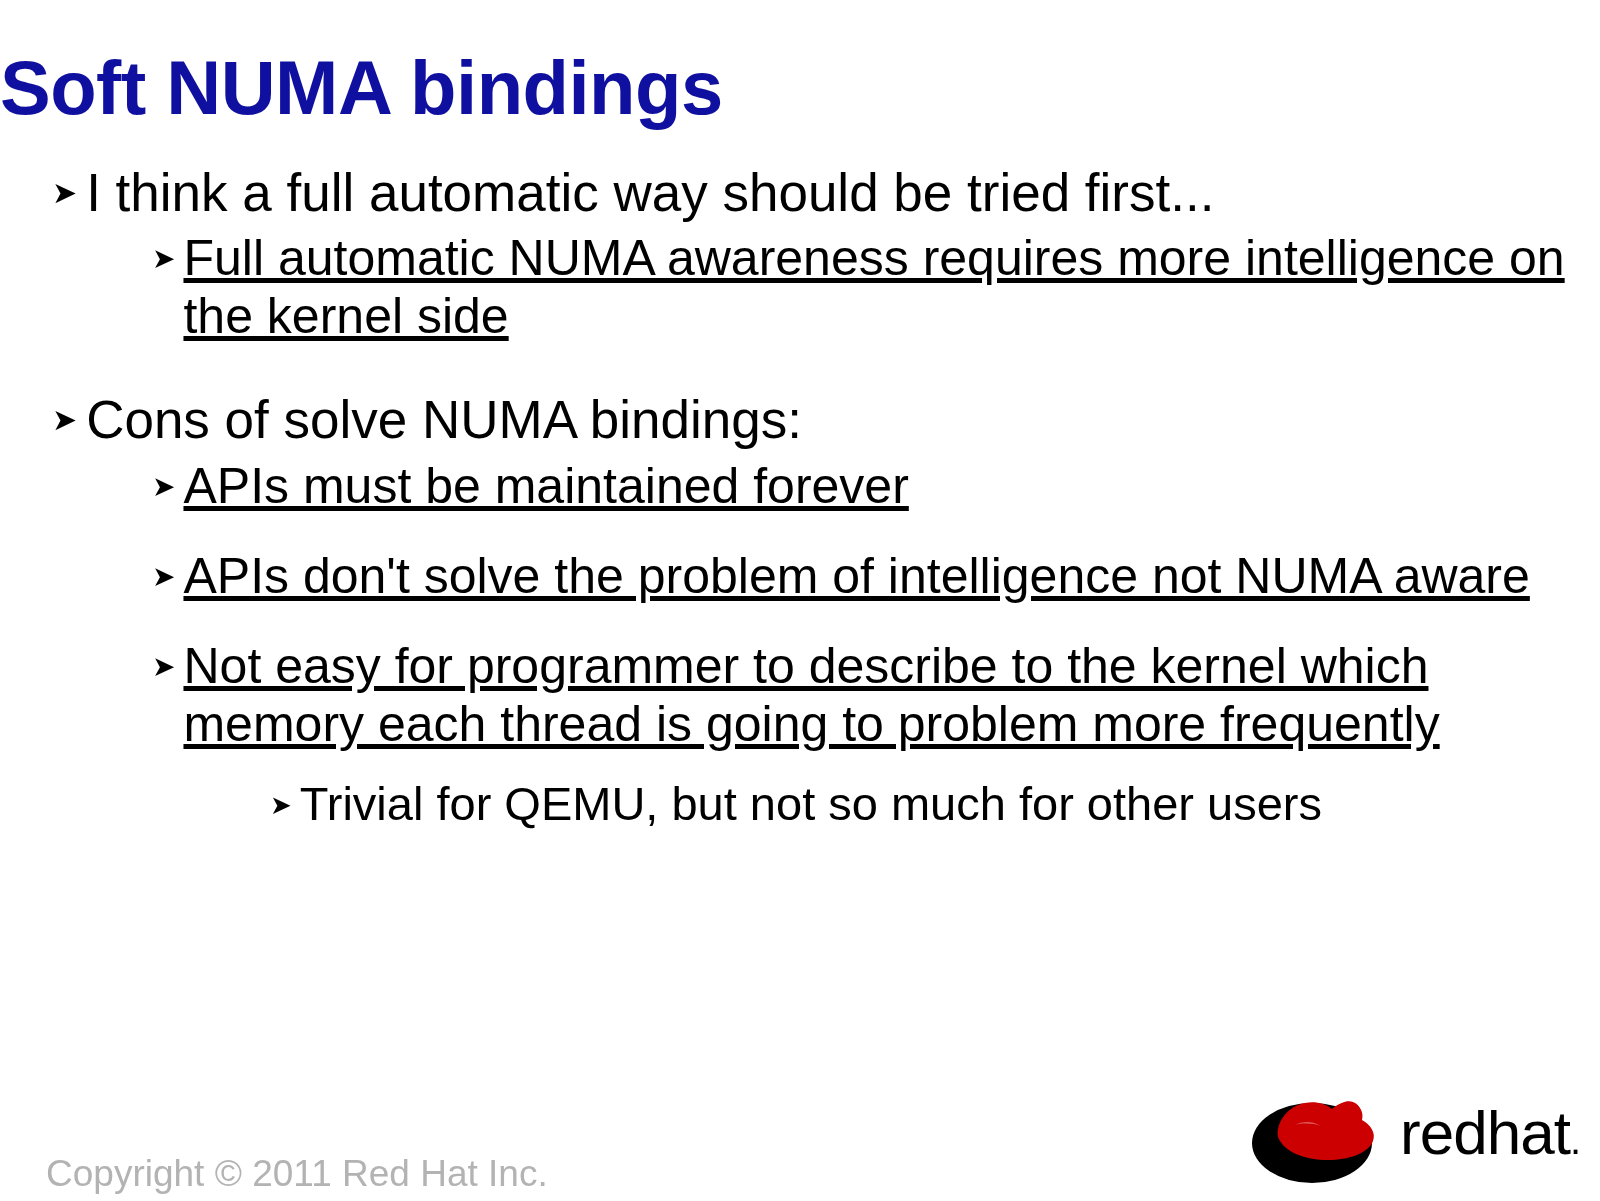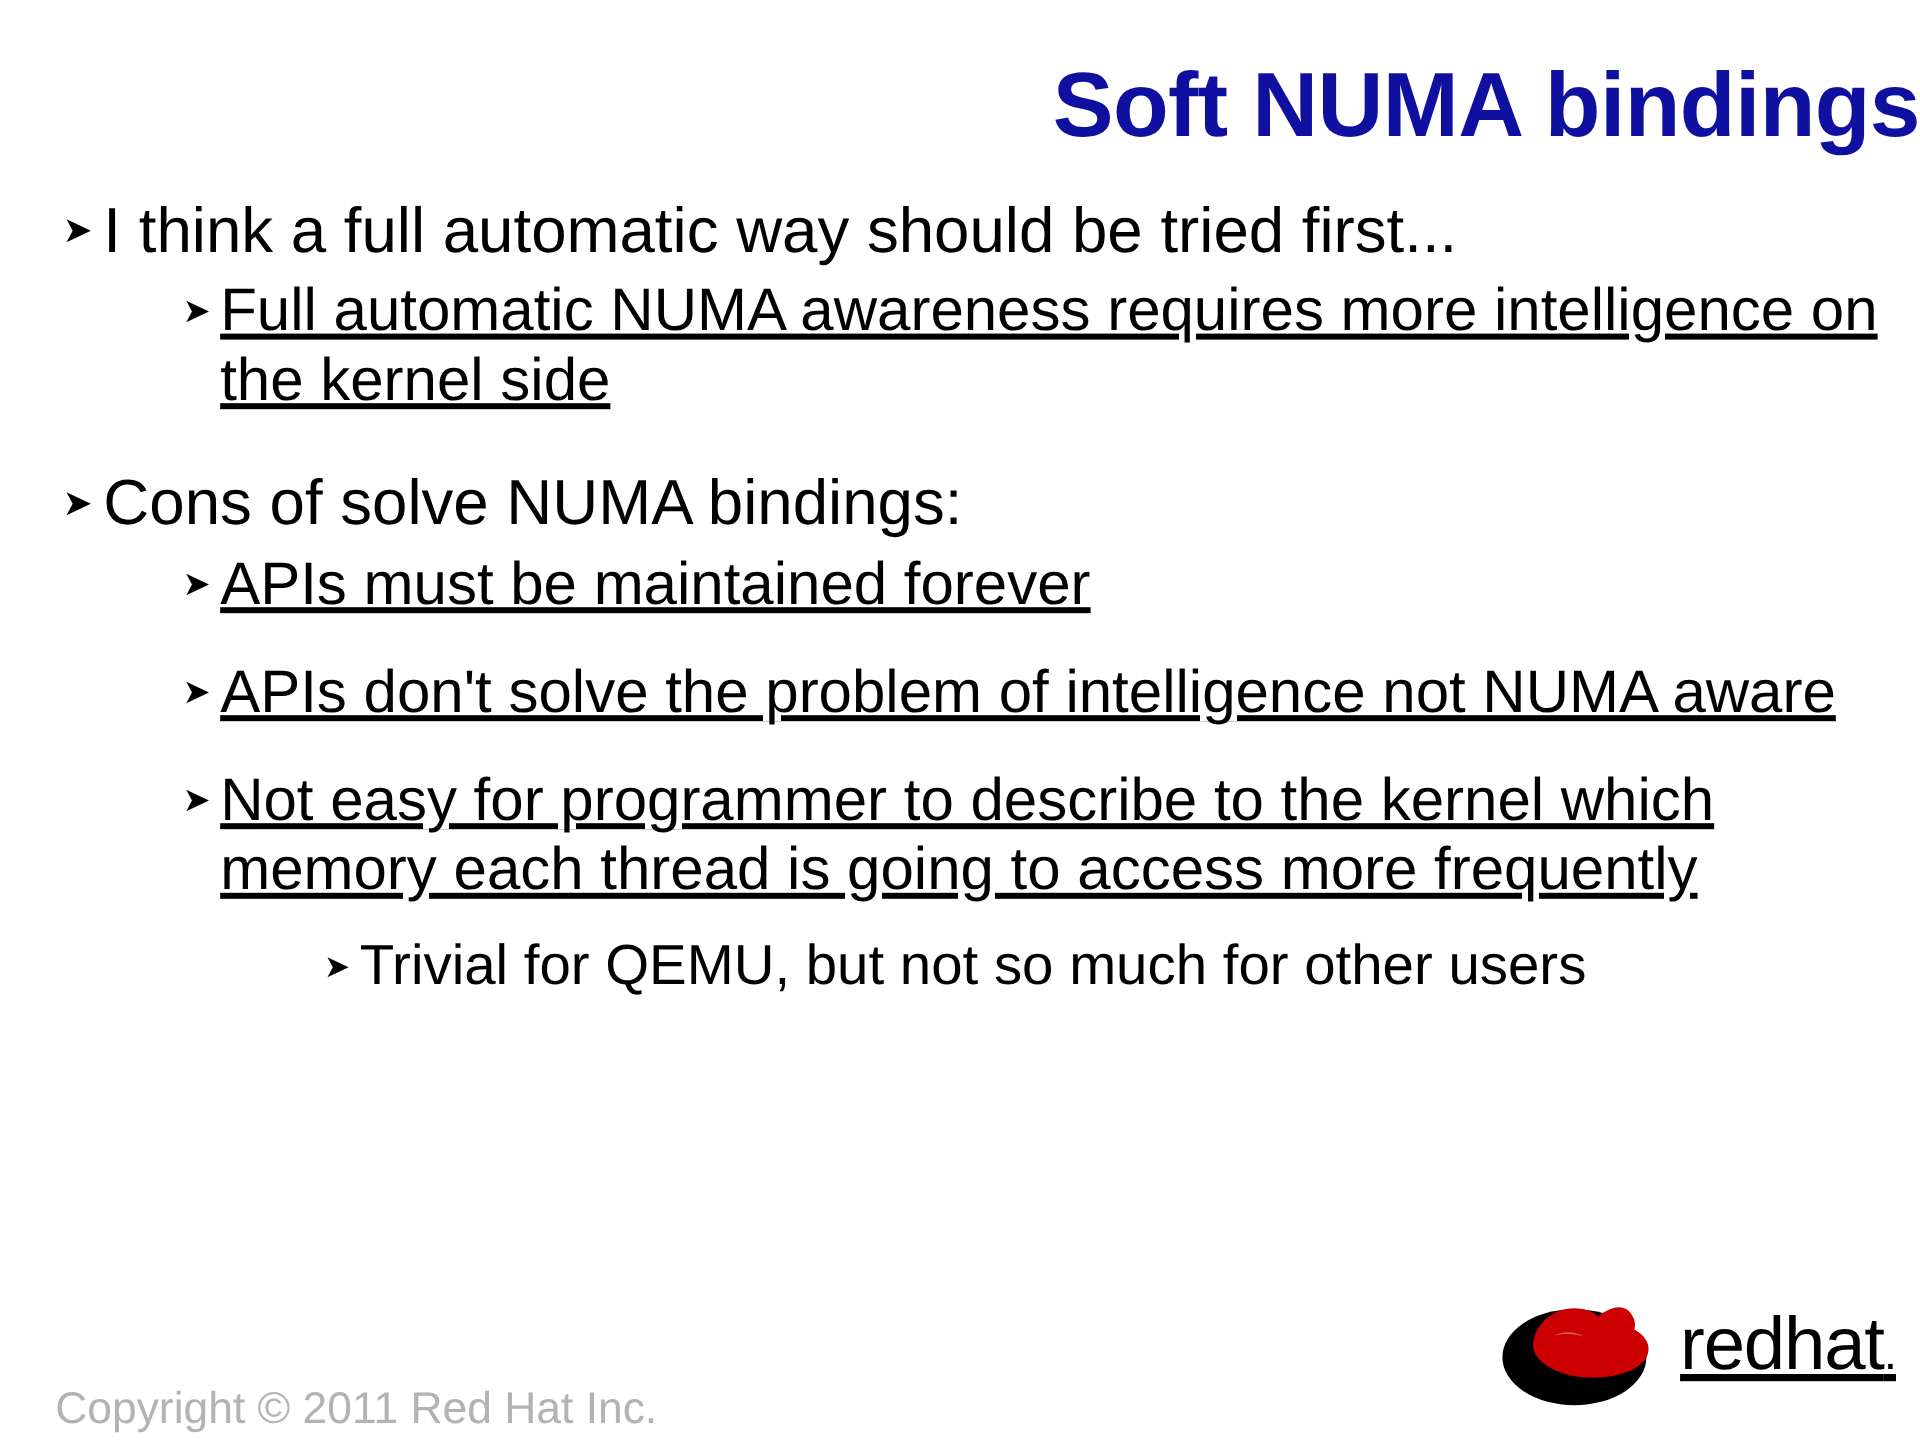--- a/index.html
+++ b/index.html
@@ -15,21 +15,21 @@
     overflow: hidden;
     position: relative;
   }
   .slide {
     position: relative;
     width: 1600px;
     height: 1201px;
     box-sizing: border-box;
   }
   .slide-title {
-    text-align: right;
+    text-align: left;
     color: #1010a0;
     font-size: 76px;
     font-weight: bold;
     letter-spacing: -0.5px;
     margin: 0;
     padding-top: 48px;
     line-height: 1.05;
   }
   .content {
     margin-top: 34px;
@@ -100,25 +100,24 @@
     bottom: 6px;
     color: #b3b3b3;
     font-size: 37px;
     white-space: nowrap;
     margin-left: 32px;
   }
 
   .logo {
     position: absolute;
     right: 20px;
-    bottom: 28px;
+    bottom: 16px;
     display: flex;
     align-items: center;
     gap: 10px;
-    text-decoration: underline;
   }
   .logo-text {
     font-size: 62px;
     letter-spacing: -1px;
     color: #000;
     font-weight: normal;
     line-height: 1;
   }
   .logo-text .red {
     color: #000;
@@ -162,21 +161,21 @@
 
     <div class="bullet lvl2">
       <span class="marker">➤</span>
       <span class="btext">APIs don't solve the problem of intelligence not NUMA aware</span>
     </div>
 
     <div class="gap-md"></div>
 
     <div class="bullet lvl2">
       <span class="marker">➤</span>
-      <span class="btext">Not easy for programmer to describe to the kernel which memory each thread is going to access more frequently</span>
+      <span class="btext">Not easy for programmer to describe to the kernel which memory each thread is going to problem more frequently</span>
     </div>
 
     <div class="gap-sm"></div>
 
     <div class="bullet lvl3">
       <span class="marker">➤</span>
       <span class="btext">Trivial for QEMU, but not so much for other users</span>
     </div>
 
   </div>

